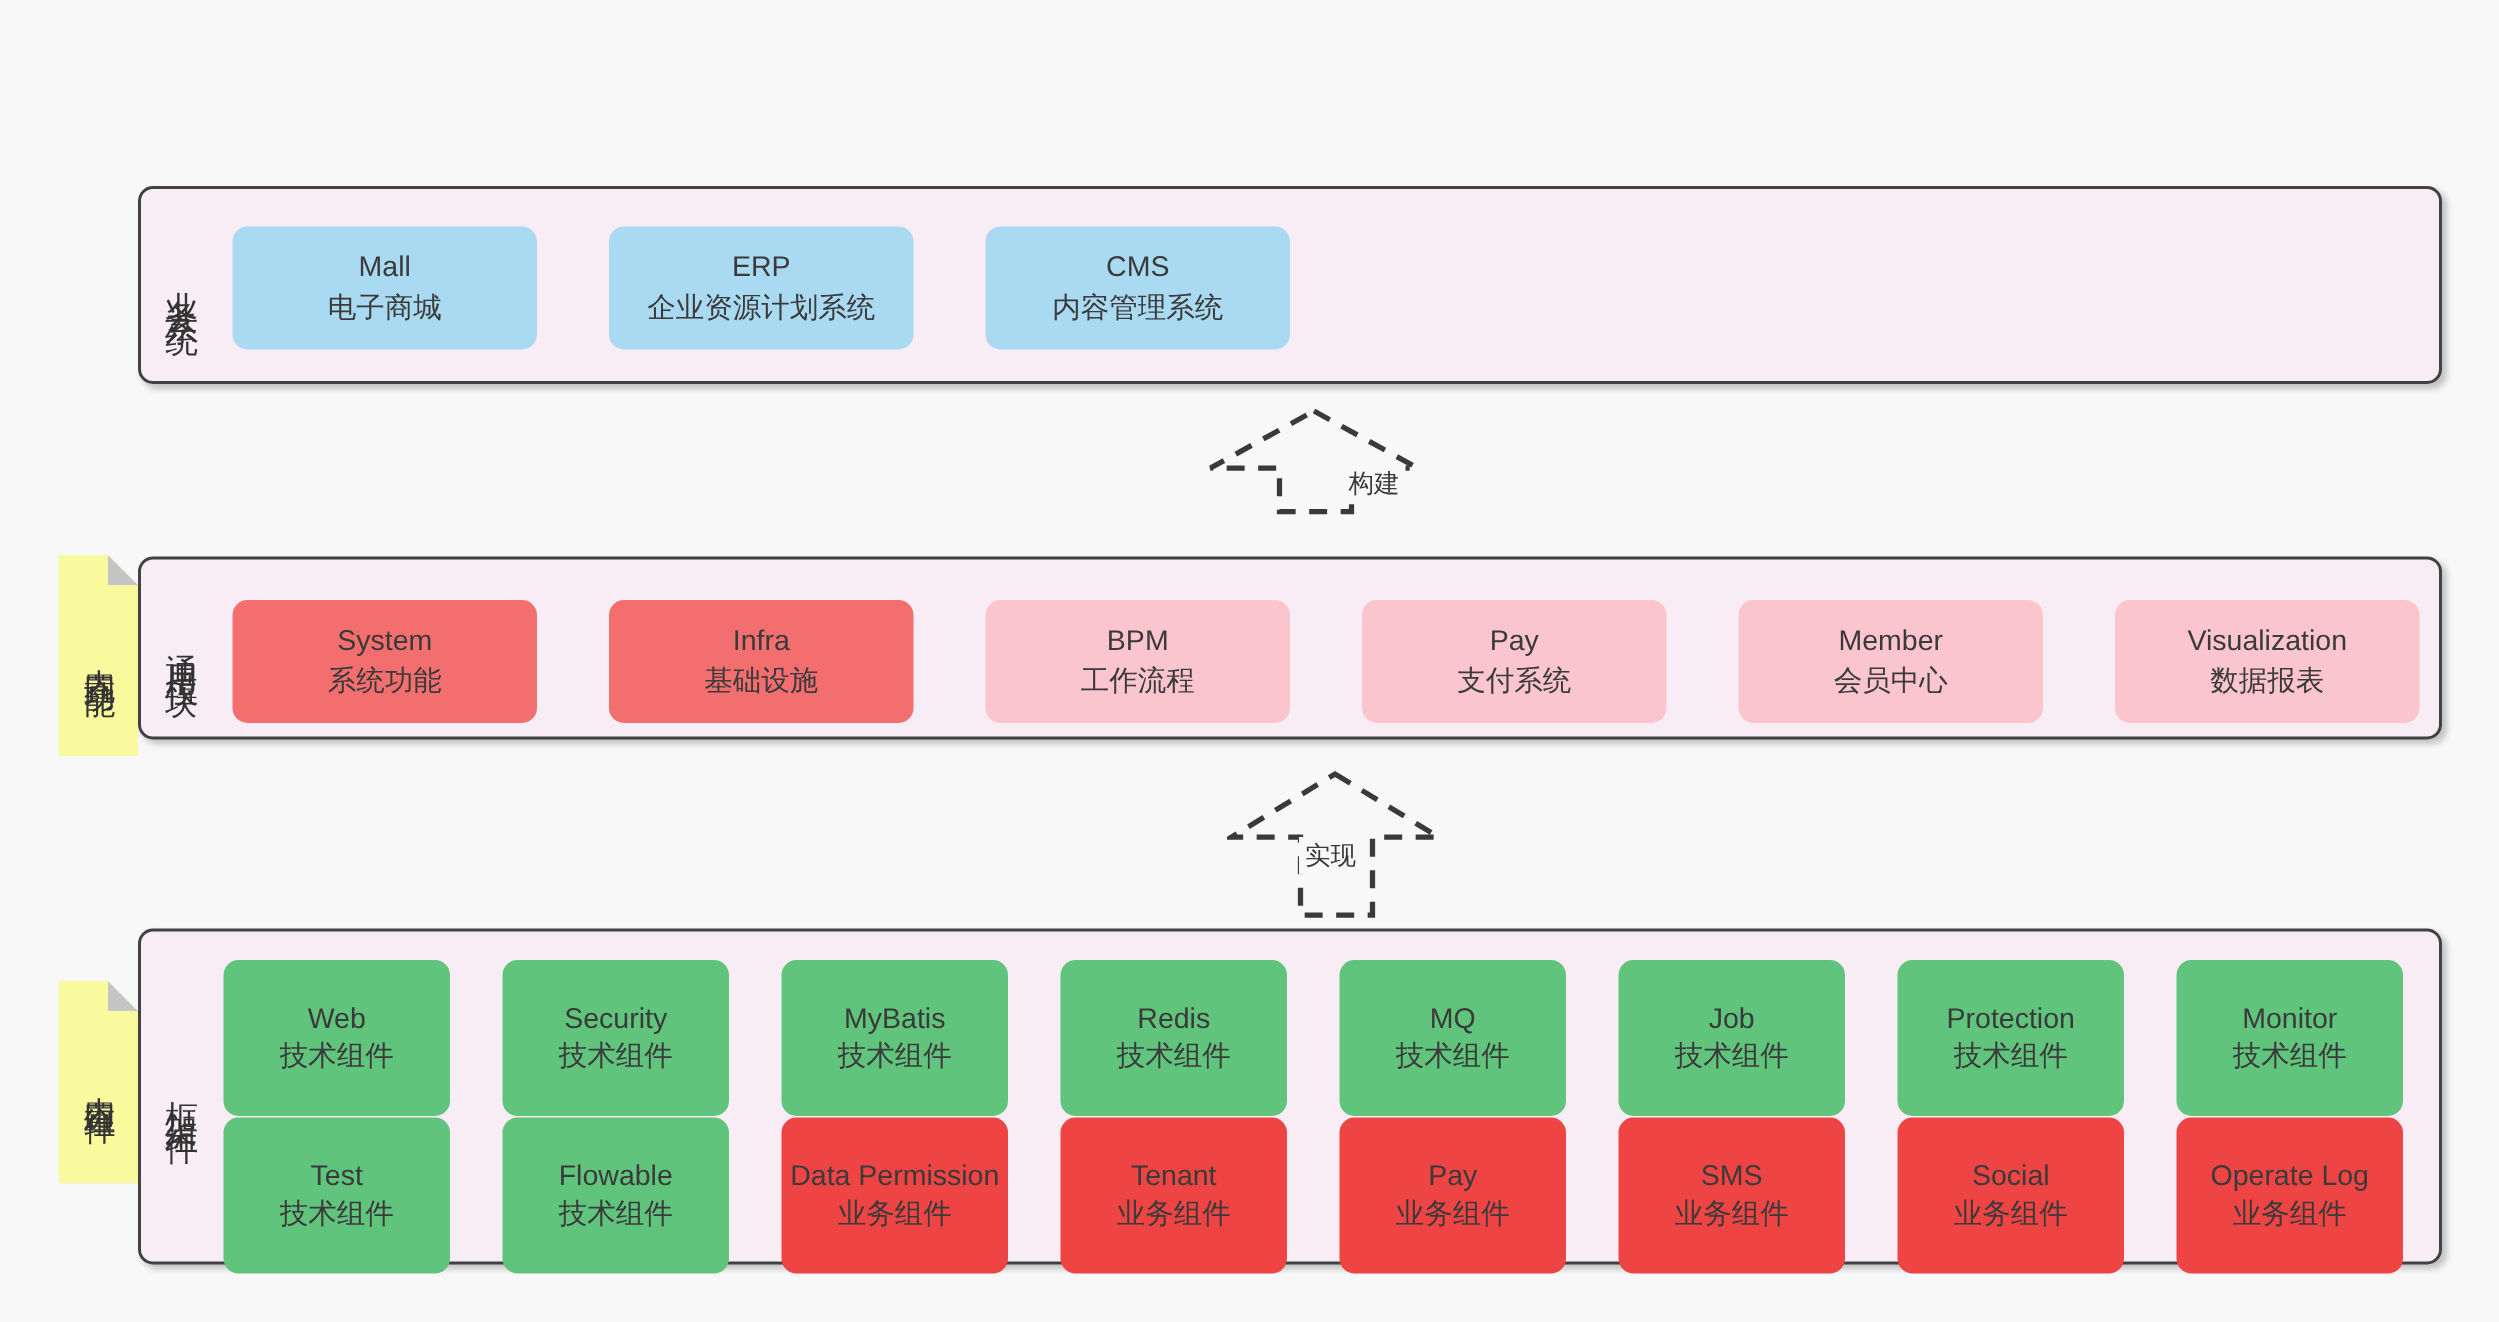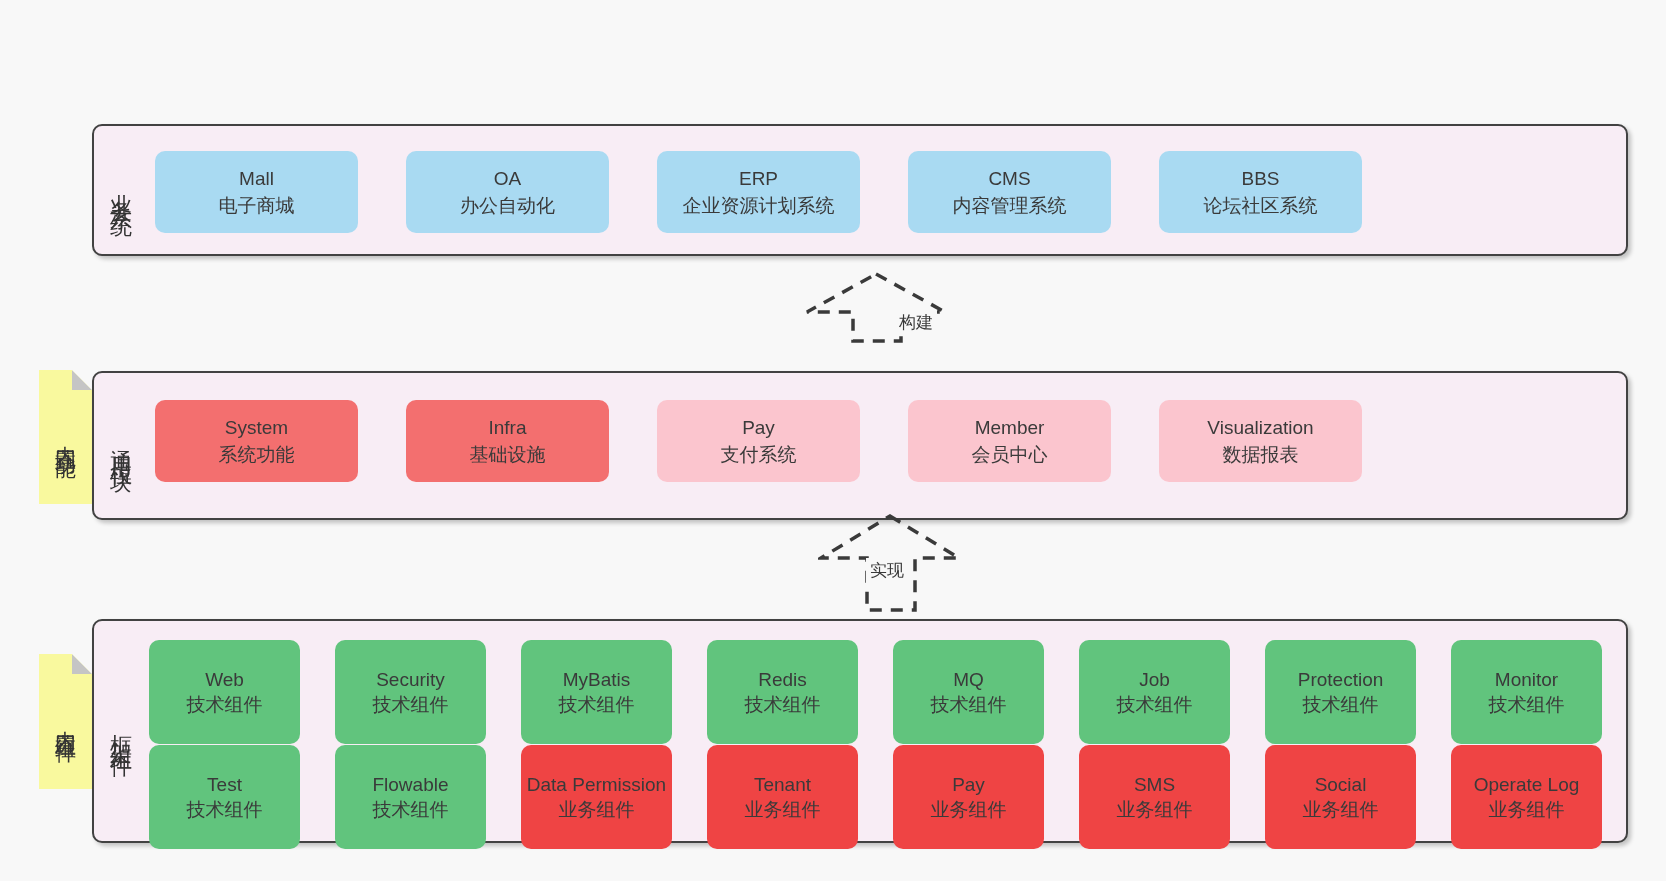--- a/index.html
+++ b/index.html
@@ -14,21 +14,21 @@
   .panel {
     position: absolute;
     left: 92px;
     width: 1536px;
     background: #f8edf5;
     border: 2px solid #424242;
     border-radius: 10px;
     box-shadow: 3px 3px 4px rgba(0,0,0,0.22);
   }
   .panel.business   { top: 124px; height: 132px; }
-  .panel.modules    { top: 371px; height: 149px; }
+  .panel.modules    { top: 371px; height: 122px; }
   .panel.components { top: 619px; height: 224px; }
 
   .vlabel {
     position: absolute;
     writing-mode: vertical-rl;
     text-orientation: upright;
     font-size: 22px;
     letter-spacing: 7px;
     color: #333;
     left: 12px;
@@ -119,34 +119,26 @@
 <body>
 
 <div class="panel business">
   <div class="vlabel">业务系统</div>
   <div class="boxrow">
     <div class="box blue">
       <div>Mall</div>
       <div>电子商城</div>
     </div>
     <div class="box blue">
-      <div>OA</div>
-      <div>办公自动化</div>
-    </div>
-    <div class="box blue">
       <div>ERP</div>
       <div>企业资源计划系统</div>
     </div>
     <div class="box blue">
       <div>CMS</div>
       <div>内容管理系统</div>
-    </div>
-    <div class="box blue">
-      <div>BBS</div>
-      <div>论坛社区系统</div>
     </div>
   </div>
 </div>
 
 <svg class="arrow a1" width="144" height="76" viewBox="0 0 144 76">
   <polygon points="72,6 141,44 97,44 97,73 49,73 49,44 3,44"></polygon>
 </svg>
 <div class="arrowlabel l1">构建</div>
 
 <div class="sticky s-modules">
@@ -159,20 +151,24 @@
   <div class="boxrow">
     <div class="box red">
       <div>System</div>
       <div>系统功能</div>
     </div>
     <div class="box red">
       <div>Infra</div>
       <div>基础设施</div>
     </div>
     <div class="box pink">
+      <div>BPM</div>
+      <div>工作流程</div>
+    </div>
+    <div class="box pink">
       <div>Pay</div>
       <div>支付系统</div>
     </div>
     <div class="box pink">
       <div>Member</div>
       <div>会员中心</div>
     </div>
     <div class="box pink">
       <div>Visualization</div>
       <div>数据报表</div>

